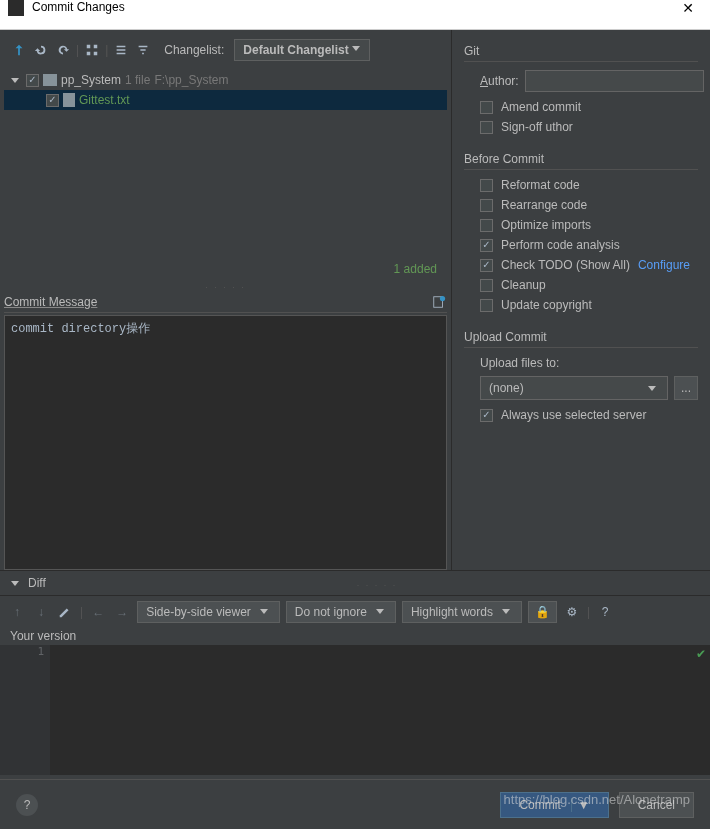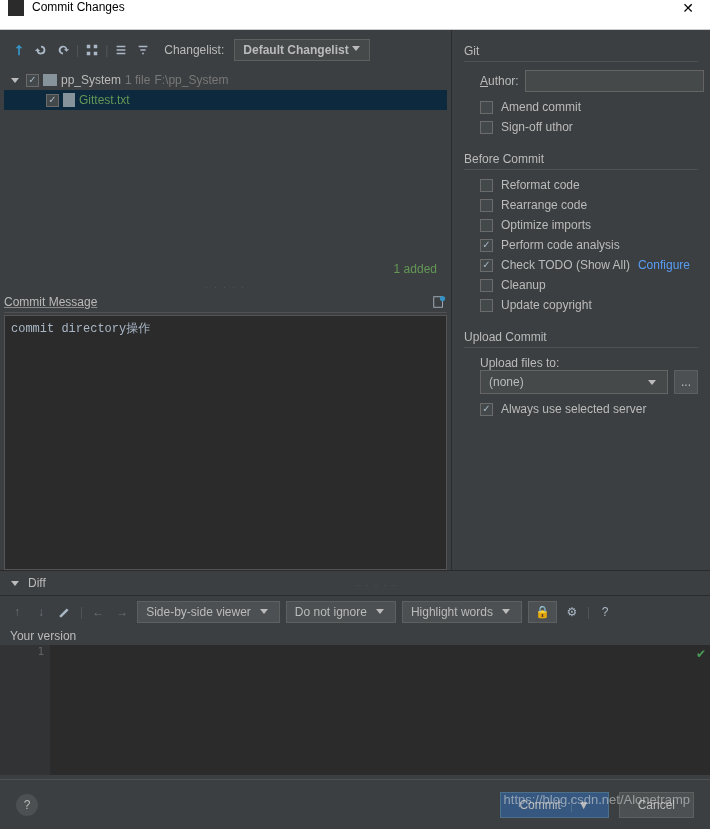--- a/index.html
+++ b/index.html
@@ -222,21 +222,21 @@
     <div class="cbrow">
         <span class="checkbox"></span>
         <span>Clean<span class="ul">u</span>p</span>
       </div>
     <div class="cbrow">
         <span class="checkbox"></span>
         <span>Update copyright</span>
       </div>
 
     <div class="section-header" style="margin-top:18px">Upload Commit</div>
-    <div style="padding-left:16px;">Upload files to:</div>
+    <div style="padding-left:16px;margin-bottom:6px">Upload files to:</div>
     <div class="select-full">
       <div class="select-box">
         <span>(none)</span>
         <span class="arrow-down"></span>
       </div>
       <div class="mini-btn">...</div>
     </div>
     <div class="cbrow">
         <span class="checkbox checked"></span>
         <span>Always use selected server</span>

